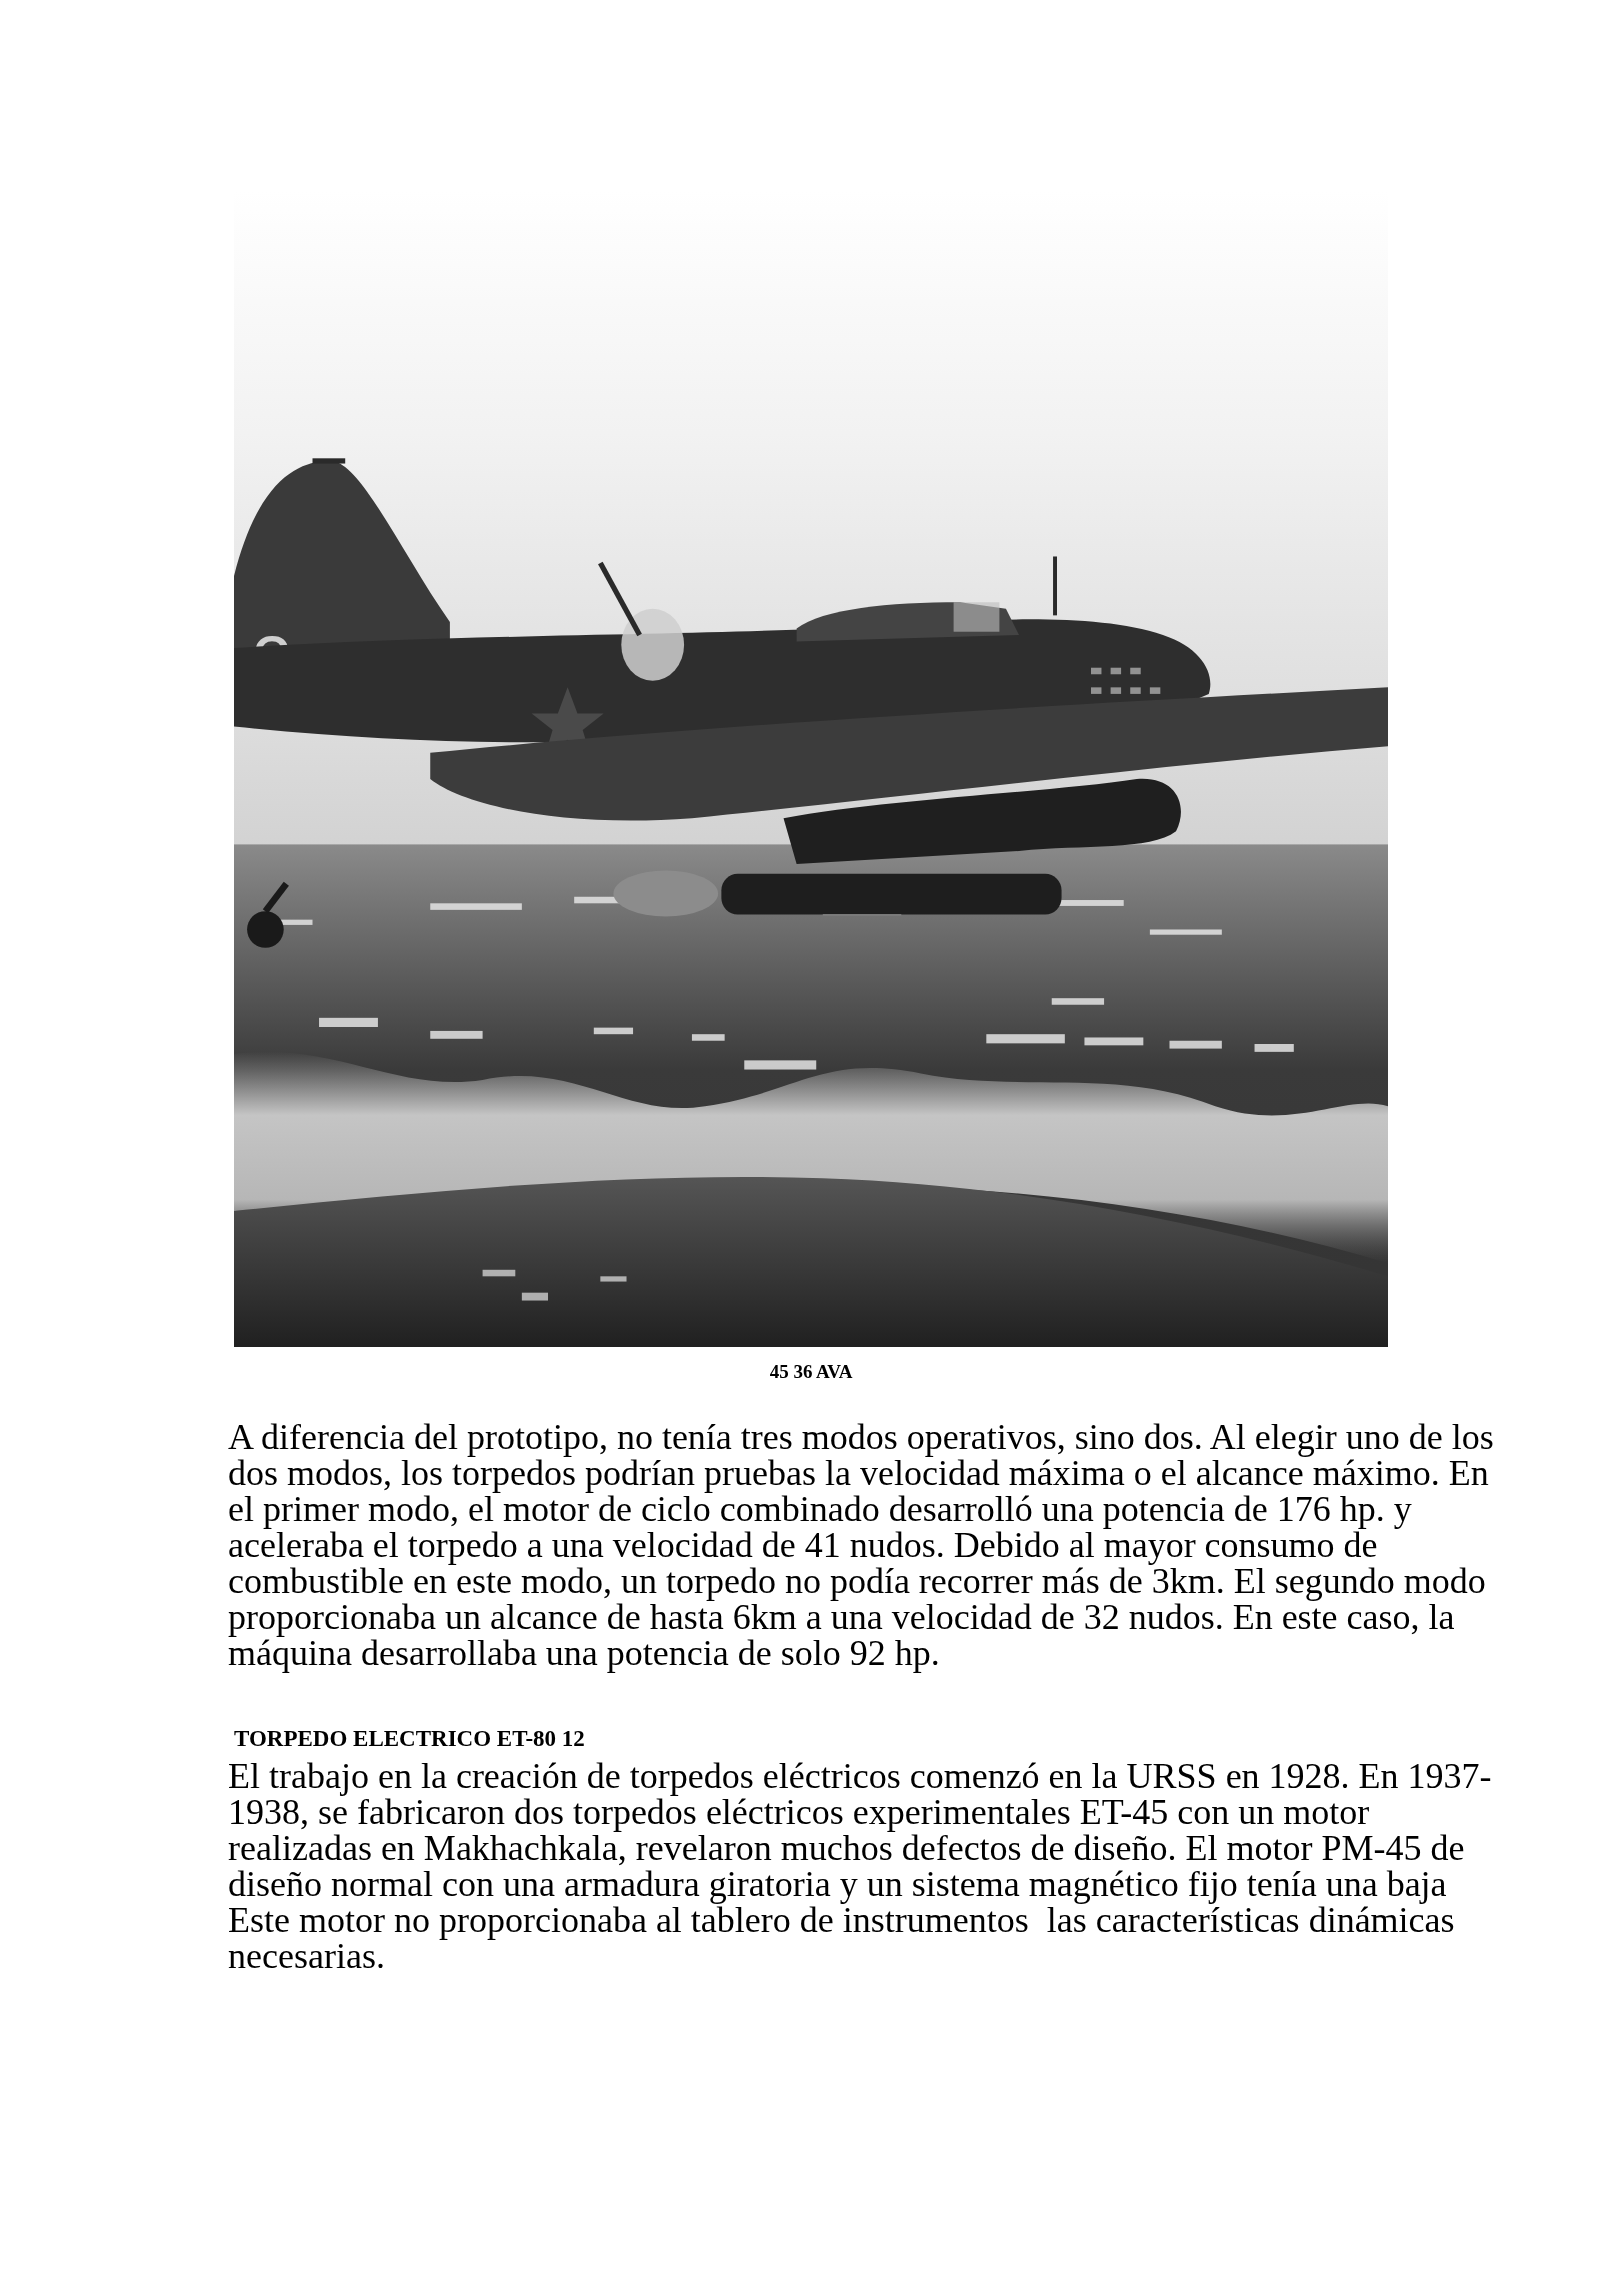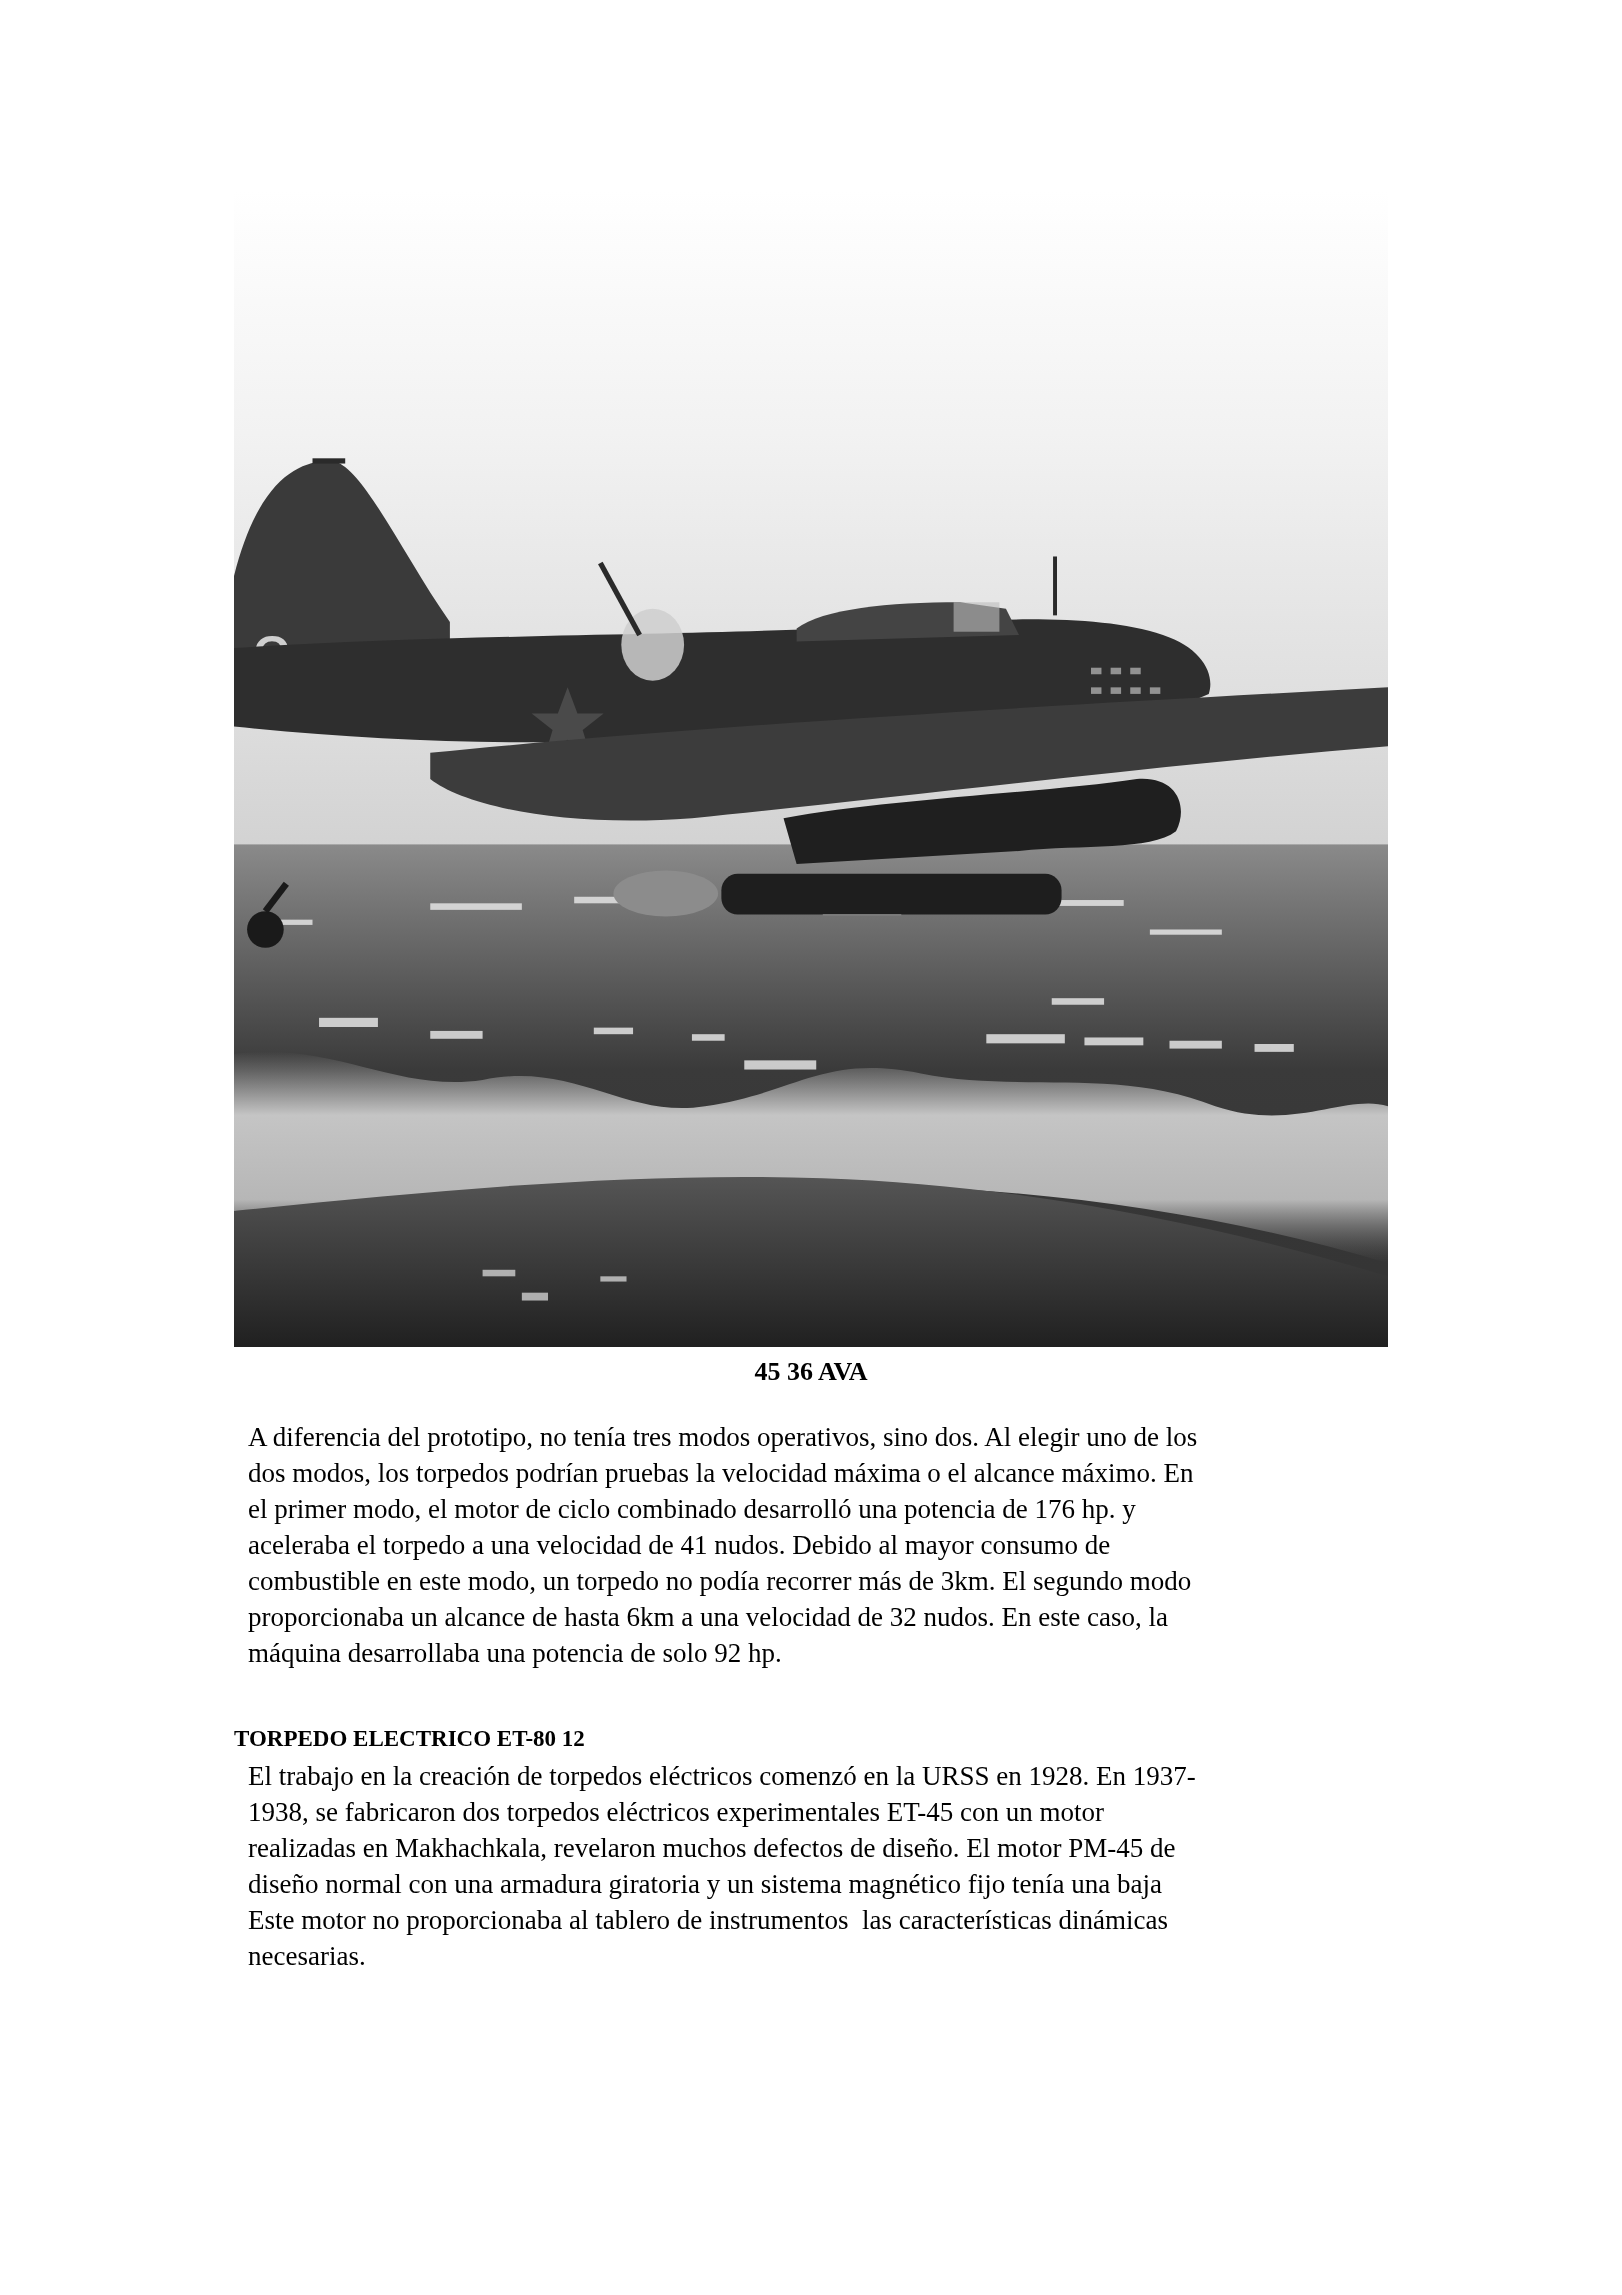--- a/index.html
+++ b/index.html
@@ -1,22 +1,22 @@
 <!DOCTYPE html>
 <html style="font-size:10.5px"><head>
 <meta charset="utf-8">
 <style>
   html, body { margin: 0; padding: 0; background: #ffffff; }
   body { width: 1623px; height: 2295px; position: relative; overflow: hidden;
          font-family: "Liberation Serif", "DejaVu Serif", serif; color: #000; }
   .photo { position: absolute; left: 234px; top: 190px; width: 1154px; height: 1157px; overflow: hidden; }
   .photo svg { display: block; width: 100%; height: 100%; }
   .caption { position: absolute; left: 234px; width: 1154px; top: 1356px; text-align: center;
-             font-weight: bold; font-size: 26px; line-height: 31px; }
-  .para { position: absolute; left: 248px; width: 1171px; font-size: 27px; line-height: 36px; }
+             font-weight: bold; font-size: 19px; line-height: 31px; }
+  .para { position: absolute; left: 228px; width: 1171px; font-size: 36px; line-height: 36px; }
   .para .ln { display: block; white-space: nowrap; }
   #p1 { top: 1419px; }
   .heading { position: absolute; left: 234px; top: 1721px; font-weight: bold; font-size: 23px; line-height: 36px; white-space: nowrap; }
   #p2 { top: 1758px; }
 </style>
 </head>
 <body>
 
 <div class="photo">
   <svg viewBox="0 0 1764 1768" preserveAspectRatio="none">

